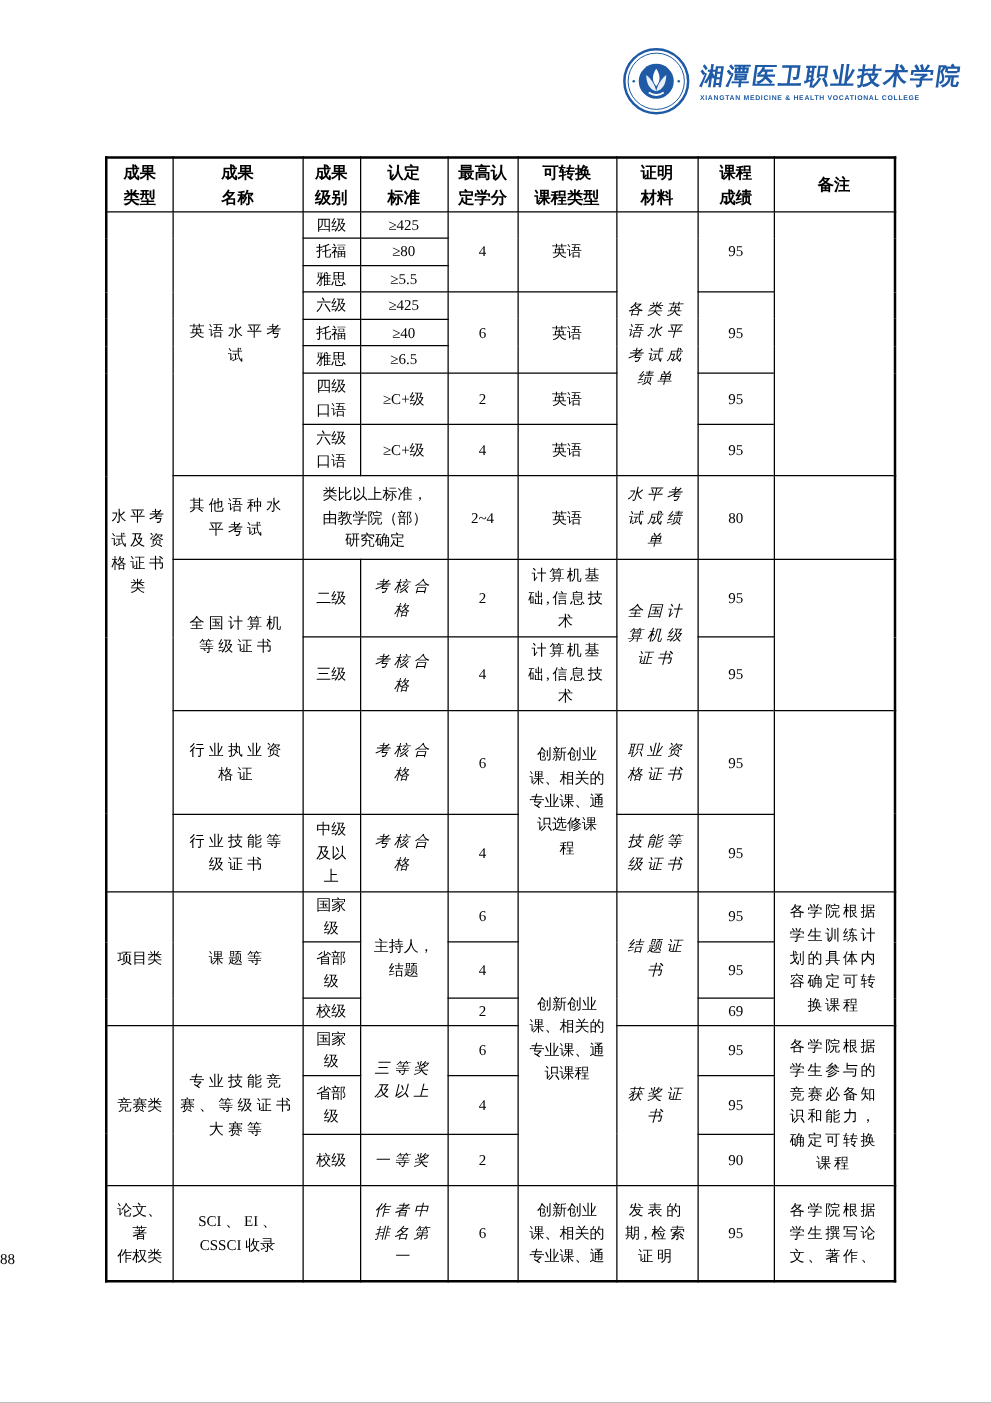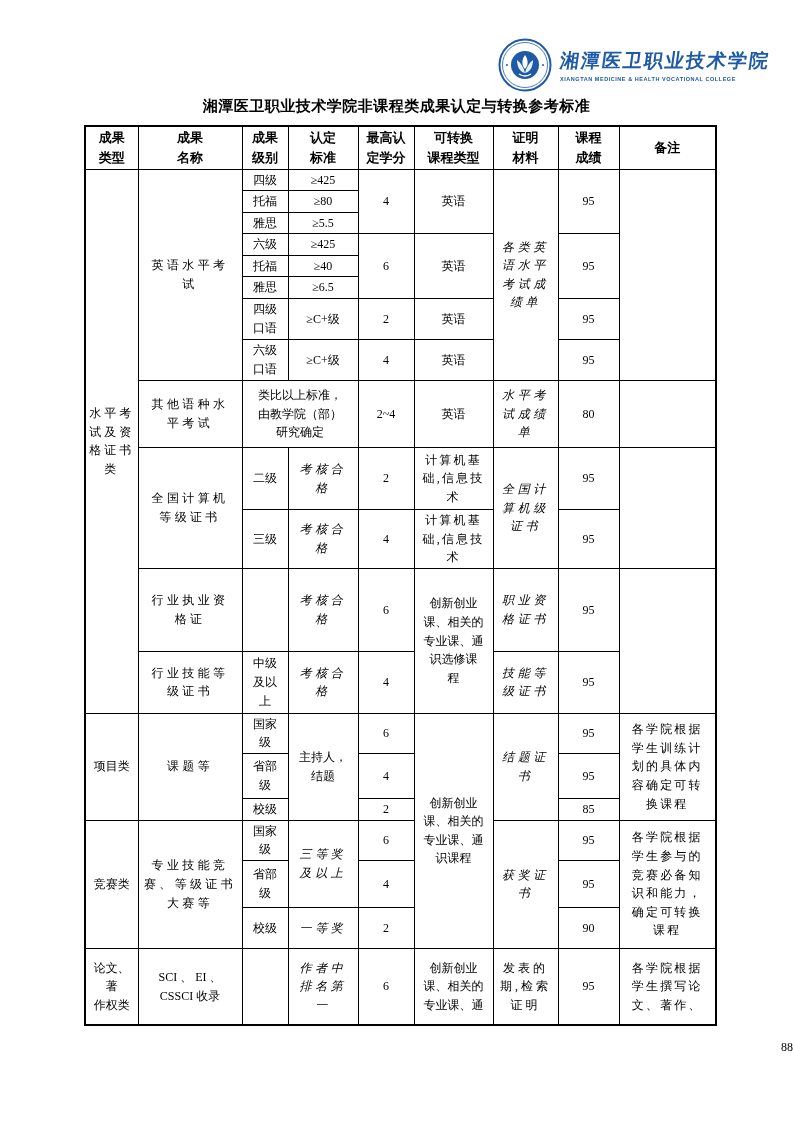--- a/index.html
+++ b/index.html
@@ -19,21 +19,21 @@
   table.t{position:absolute;left:84px;top:125px;width:631px;border-collapse:collapse;table-layout:fixed;
           border:2px solid #000;}
   .t th,.t td{border:1px solid #000;padding:1px 3px;font-size:12px;line-height:1.55;
               text-align:center;vertical-align:middle;white-space:pre-line;overflow:hidden;}
   .t th{font-size:13px;font-weight:bold;line-height:1.5;padding:1px 0;}
   .left{text-align:left;}
   .ls1{letter-spacing:.25em;}
   .ls2{letter-spacing:.28em;}
   .ls3{letter-spacing:.3em;font-style:italic;}
   .lsr{letter-spacing:.18em;}
-  .pagenum{position:absolute;top:1040px;left:0;width:100%;text-align:right;font-size:12px;}
+  .pagenum{position:absolute;top:1000px;left:0;width:100%;text-align:left;font-size:12px;}
 </style>
 </head>
 <body>
 
 <div class="page">
 
   <div class="logo">
     <svg width="54" height="54" viewBox="0 0 54 54">
       <circle cx="27" cy="27" r="25.5" fill="#fff" stroke="#1e5aa5" stroke-width="2"></circle>
       <circle cx="27" cy="27" r="22.5" fill="none" stroke="#1e5aa5" stroke-width="0.8"></circle>
@@ -44,21 +44,20 @@
       <path d="M21 36 q6 4 12 0" stroke="#fff" stroke-width="1.4" fill="none"></path>
       <circle cx="9" cy="27" r="1" fill="#1e5aa5"></circle>
       <circle cx="45" cy="27" r="1" fill="#1e5aa5"></circle>
     </svg>
     <div class="logo-txt">
       <div class="logo-zh">湘潭医卫职业技术学院</div>
       <div class="logo-en">XIANGTAN MEDICINE &amp; HEALTH VOCATIONAL COLLEGE</div>
     </div>
   </div>
 
-  <div class="title">湘潭医卫职业技术学院非课程类成果认定与转换参考标准</div>
 
   <table class="t">
     <colgroup>
       <col style="width:53px">
         <col style="width:104px">
         <col style="width:46px">
       <col style="width:70px">
         <col style="width:56px">
         <col style="width:79px">
       <col style="width:65px">
@@ -235,21 +234,21 @@
     </tr>
     <tr style="height:45px">
       <td>省部
 级</td>
       <td>4</td>
       <td>95</td>
     </tr>
     <tr style="height:20px">
       <td>校级</td>
       <td>2</td>
-      <td>85</td>
+      <td>69</td>
     </tr>
     <tr style="height:40px">
       <td rowspan="3">竞赛类</td>
       <td rowspan="3" class="left ls2">专业技能竞
 赛、等级证书
 大赛等</td>
       <td>国家
 级</td>
       <td rowspan="2" class="left ls3">三等奖
 及以上</td>

